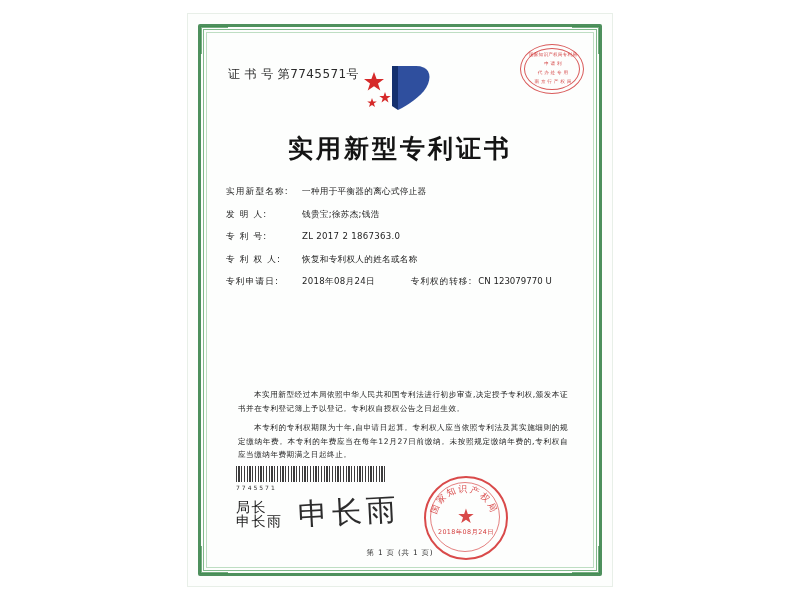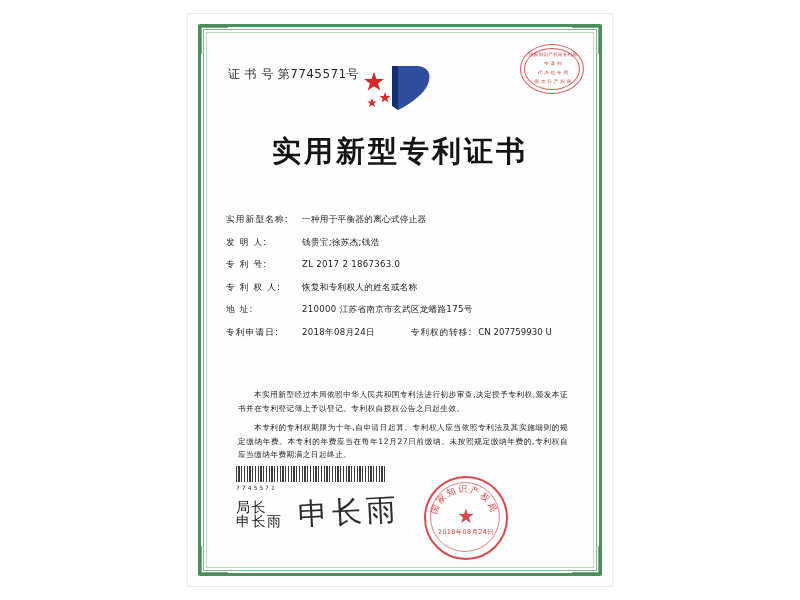--- a/index.html
+++ b/index.html
@@ -129,33 +129,32 @@
   .stamp-top .l4 { top: 35px; }
 
   
   .title {
     position: absolute;
     left: 0;
     right: 0;
     top: 118px;
     text-align: center;
     font-family: Liberation Sans, sans-serif;
-    font-size: 29px;
+    font-size: 25px;
     font-weight: bold;
     color: #141414;
     letter-spacing: 3px;
   }
 
   
   .fields {
     position: absolute;
     left: 38px;
     top: 172px;
     right: 34px;
-    margin-top: 28px;
   }
   .field-row {
     display: flex;
     align-items: baseline;
     margin-bottom: 10.5px;
     font-size: 8.6px;
     color: #1c1c1c;
     white-space: nowrap;
   }
   .field-label {
@@ -348,29 +347,25 @@
         <span class="field-value">钱贵宝;徐苏杰;钱浩</span>
       </div>
       <div class="field-row">
         <span class="field-label">专 利 号:</span>
         <span class="field-value">ZL 2017 2 1867363.0</span>
       </div>
       <div class="field-row">
         <span class="field-label">专 利 权 人:</span>
         <span class="field-value">恢复和专利权人的姓名或名称</span>
       </div>
-      <div class="field-row">
-        <span class="field-label">地 址:</span>
-        <span class="field-value">210000 江苏省南京市玄武区龙蟠路175号</span>
-      </div>
       <div class="field-row two-col">
         <span class="field-label">专利申请日:</span>
         <span class="field-value">2018年08月24日</span>
         <span class="field-second-label">专利权的转移:</span>
-        <span class="field-second-value">CN 207759930 U</span>
+        <span class="field-second-value">CN 123079770 U</span>
       </div>
     </div>
 
     <div class="body-text">
       <p>本实用新型经过本局依照中华人民共和国专利法进行初步审查,决定授予专利权,颁发本证书并在专利登记簿上予以登记。专利权自授权公告之日起生效。</p>
       <p>本专利的专利权期限为十年,自申请日起算。专利权人应当依照专利法及其实施细则的规定缴纳年费。本专利的年费应当在每年12月27日前缴纳。未按照规定缴纳年费的,专利权自应当缴纳年费期满之日起终止。</p>
     </div>
 
     <div class="barcode"></div>
     <div class="barcode-number">7745571</div>
@@ -389,15 +384,16 @@
           <path id="arcpath" d="M 12,44 A 28,28 0 1 1 68,44"></path>
         </defs>
         <text font-size="9" fill="#d22a2a" opacity="0.85" font-family="DejaVu Sans, sans-serif" letter-spacing="2">
           <textPath href="#arcpath" startOffset="6%">国家知识产权局</textPath>
         </text>
       </svg>
       <div class="seal-star">★</div>
       <div class="seal-date">2018年08月24日</div>
     </div>
 
+    <div class="page-footer">第 1 页 (共 1 页)</div>
 
   </div>
 </div>
 
 </body></html>

